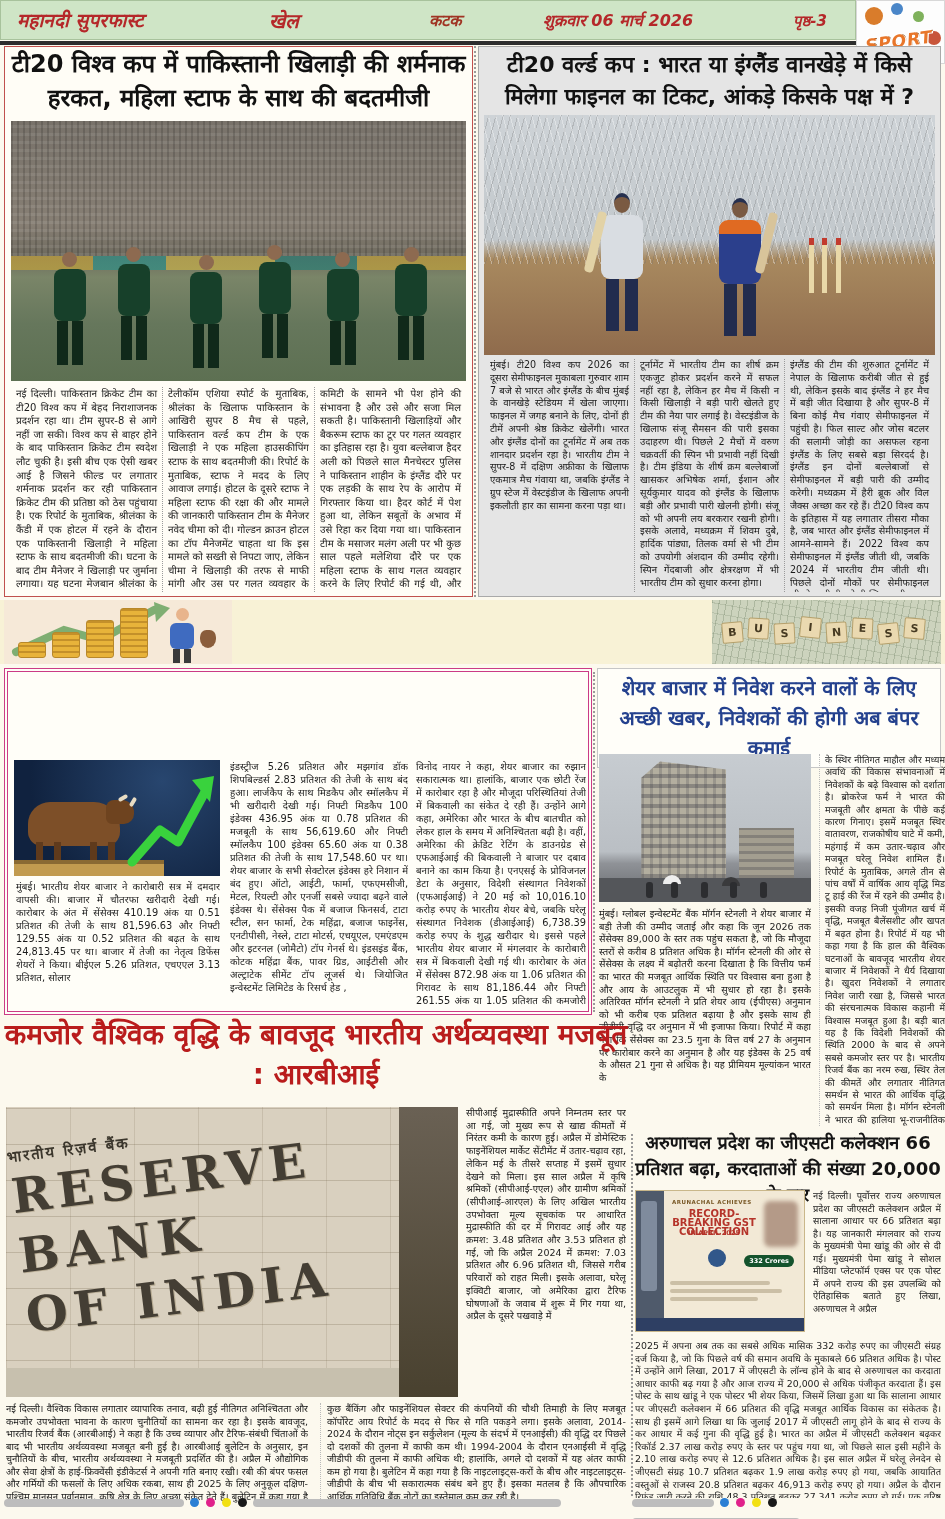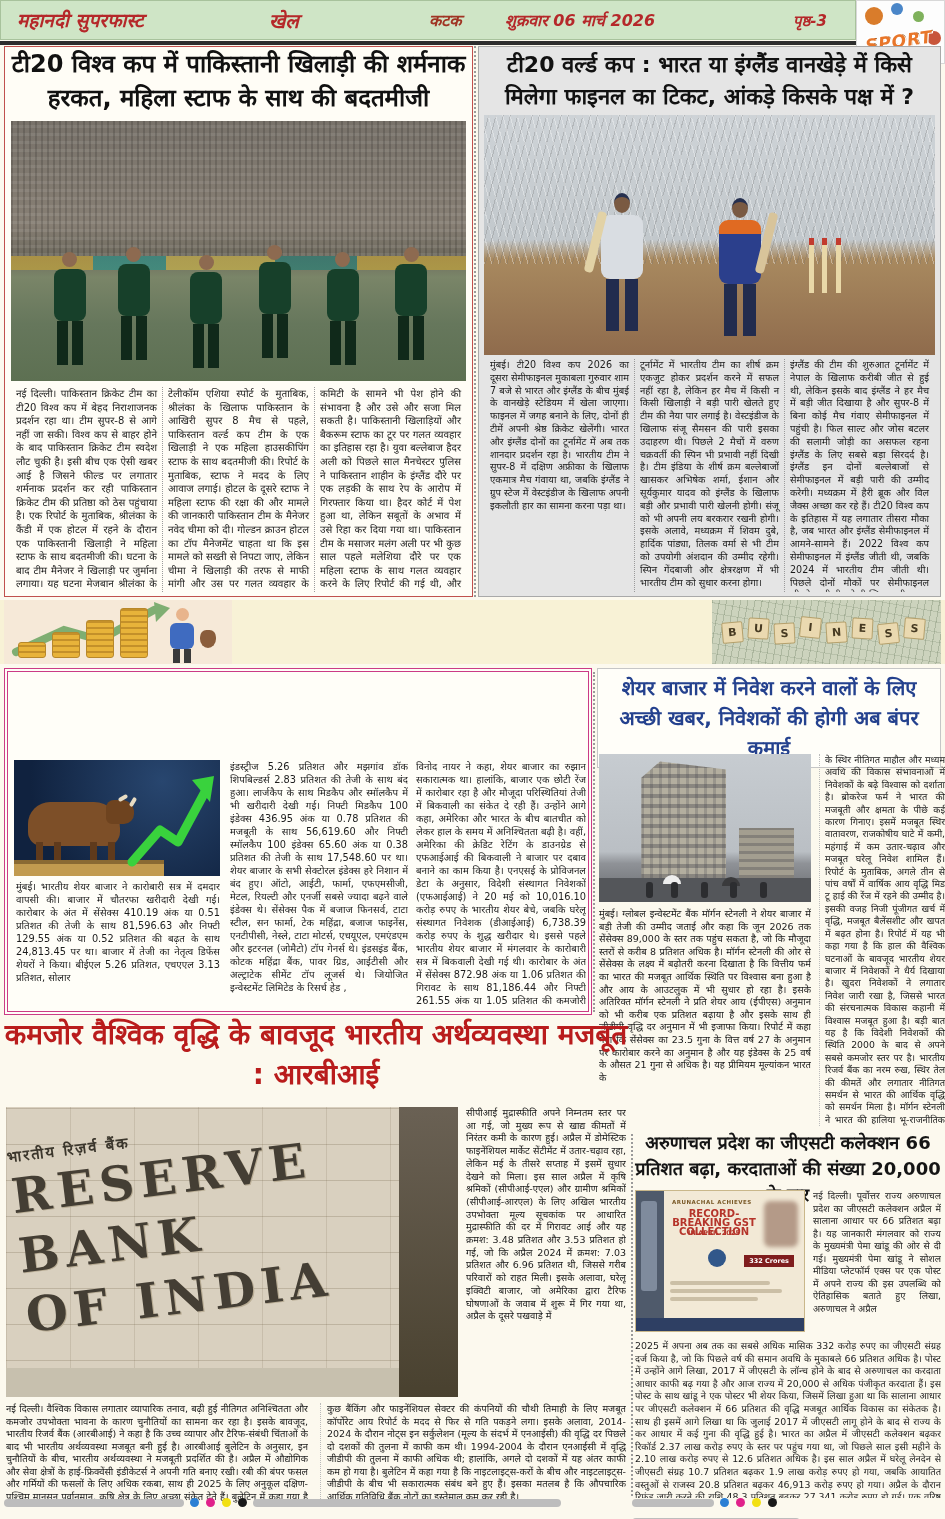--- a/index.html
+++ b/index.html
@@ -4,21 +4,21 @@
 <style>
   html,body{margin:0;padding:0;background:#e8e4d8;}
   .page{position:relative;width:945px;height:1519px;margin:0 auto;background:#fcf9ee;
         font-family:"DejaVu Sans","Liberation Sans",sans-serif;overflow:hidden;color:#1c1c1c;}
   
   .masthead{position:absolute;top:0;left:0;width:856px;height:40px;background:#cfe5c6;border:1px solid #a8c29c;box-sizing:border-box;}
   .masthead span{position:absolute;top:50%;transform:translateY(-50%);font-weight:bold;color:#b5282a;white-space:nowrap;font-style:italic;}
   .mh-paper{left:16px;font-size:19px;}
   .mh-section{left:268px;font-size:20px;}
   .mh-city{left:428px;font-size:16px;color:#a03424 !important;}
-  .mh-date{left:504px;font-size:16px;}
+  .mh-date{left:542px;font-size:16px;}
   .mh-page{left:792px;font-size:15px;}
   .mh-rule{position:absolute;top:41px;left:0;width:856px;height:4px;background:#2d2d2d;}
   .sport-logo{position:absolute;top:0;left:856px;width:89px;height:64px;background:#fdfdfd;border:1px solid #d8d8d8;box-sizing:border-box;overflow:hidden;}
   .sport-word{position:absolute;left:8px;top:30px;transform:rotate(-8deg);font-size:17px;font-style:italic;font-weight:900;color:#e8762a;text-shadow:1px 1px 0 #fff,-1px -1px 0 #fff,1px 0 0 #8a4a12;letter-spacing:1px;}
   .ball{position:absolute;border-radius:50%;}
   
   .headline{font-weight:bold;text-align:center;}
   .col{position:absolute;text-align:justify;overflow:hidden;word-break:break-word;}
   .colsep{border-left:1px dotted #9a9a9a;}
   .vdots{position:absolute;border-left:2px dotted #9a9a9a;width:0;}
@@ -115,21 +115,21 @@
   .art-gst{position:absolute;left:633px;top:1130px;width:310px;height:374px;}
   .gst-headline{position:absolute;top:0;left:0;right:0;font-size:18px;line-height:26px;color:#151515;}
   .poster{position:absolute;left:2px;top:60px;width:170px;height:142px;background:#f2e9d6;border:1px solid #c9b78a;box-sizing:border-box;overflow:hidden;}
   .poster-strip{position:absolute;left:0;top:0;bottom:0;width:28px;background:#4f5a6b;}
   .poster-strip-inner{position:absolute;left:5px;top:10px;width:16px;height:90px;background:#7f8b9d;border-radius:3px;}
   .poster-kicker{position:absolute;left:36px;top:8px;font-size:5.5px;font-weight:bold;color:#7a5a28;letter-spacing:.5px;}
   .poster-line1{position:absolute;left:32px;top:18px;width:92px;font-size:10px;font-weight:bold;color:#b5342a;line-height:9px;text-align:center;}
   .poster-line2{position:absolute;left:32px;top:38px;width:92px;font-size:6.5px;font-weight:bold;color:#b5342a;text-align:center;}
   .poster-person{position:absolute;right:6px;top:10px;width:34px;height:46px;background:#b49a88;border-radius:6px;filter:blur(2px);}
   .poster-avatar{position:absolute;left:72px;top:58px;width:18px;height:18px;border-radius:50%;background:#31578a;}
-  .poster-badge{position:absolute;right:10px;top:64px;background:#7f1d1d;color:#fff;font-size:6.5px;font-weight:bold;padding:2px 5px;border-radius:0;}
+  .poster-badge{position:absolute;right:10px;top:64px;background:#14532d;color:#fff;font-size:6.5px;font-weight:bold;padding:2px 5px;border-radius:6px;}
   .poster-bar{position:absolute;left:34px;height:4px;background:#cbbfa6;border-radius:2px;}
   .poster-footer{position:absolute;left:0;right:0;bottom:0;height:13px;background:#2e3f63;}
   .gst-side{left:180px;top:60px;width:128px;height:146px;font-size:9.3px;line-height:12.5px;}
   .gst-body{left:2px;top:210px;width:306px;height:158px;font-size:9.4px;line-height:12.6px;}
   
   .regrow{position:absolute;top:1492px;height:10px;}
   .regbar{display:inline-block;height:8px;border-radius:4px;background:#bdbdbd;vertical-align:middle;}
   .regdot{display:inline-block;width:9px;height:9px;border-radius:50%;vertical-align:middle;margin:0 1px;}
 </style>
 </head>

